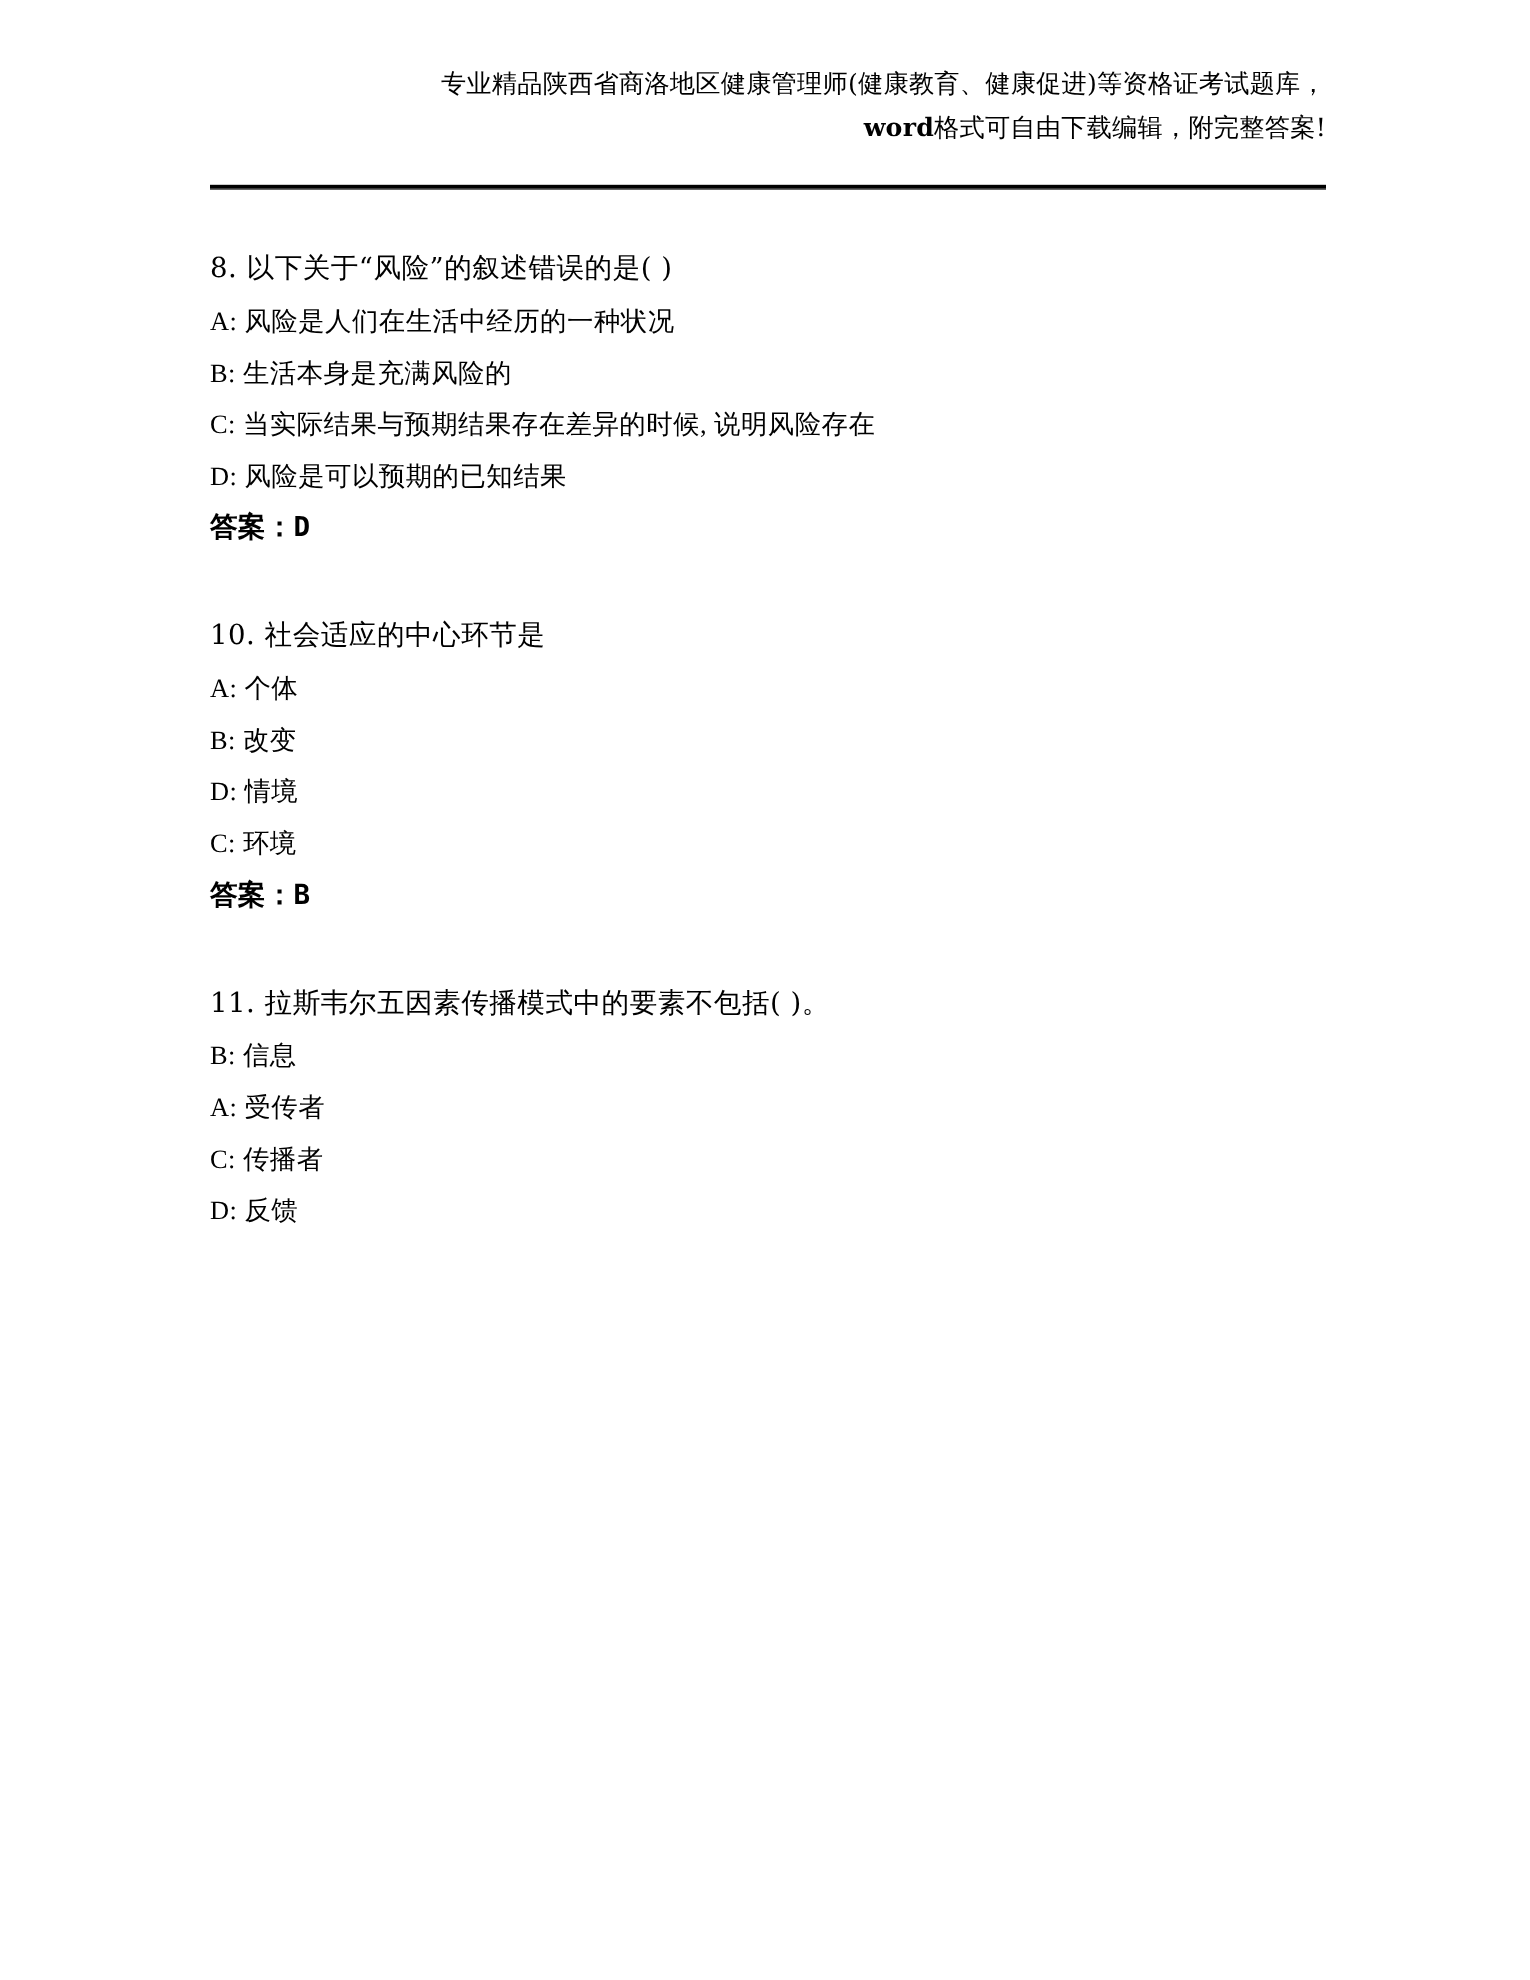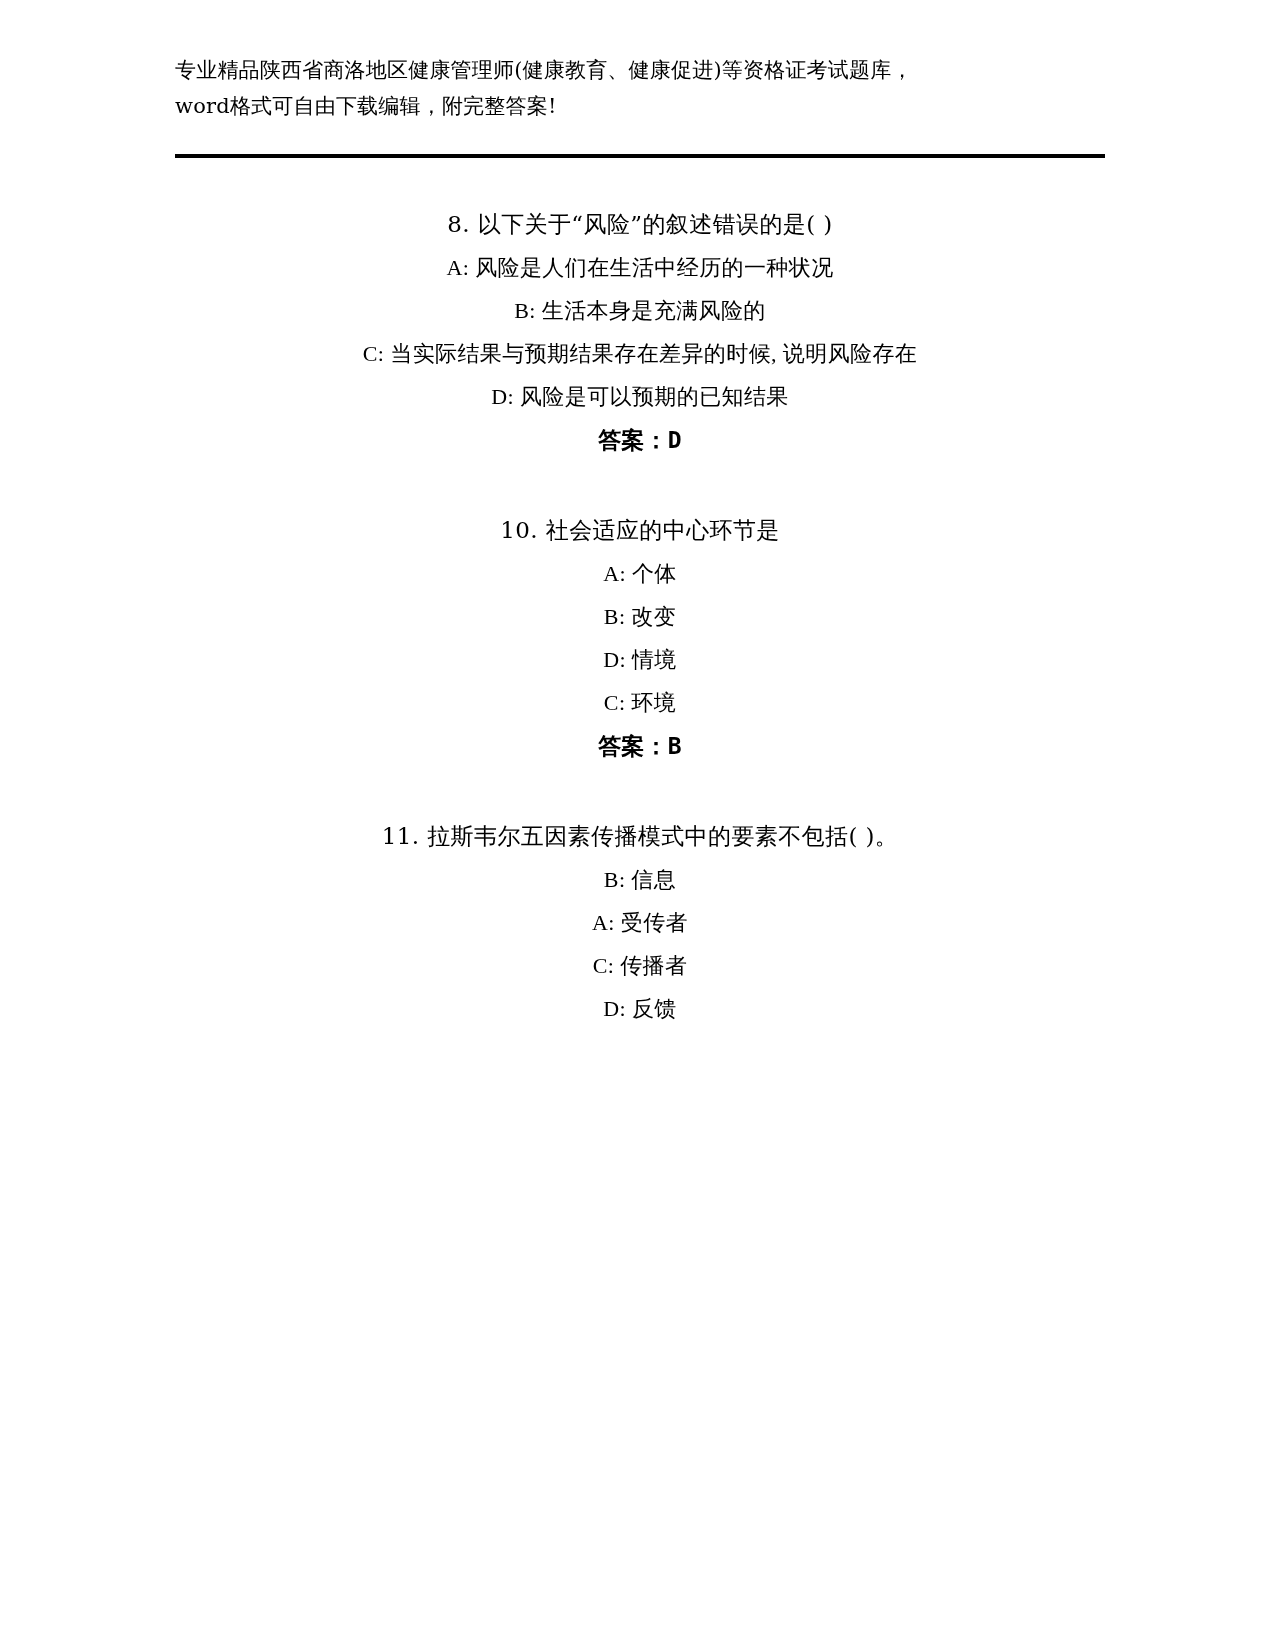--- a/index.html
+++ b/index.html
@@ -20,37 +20,37 @@
     box-sizing: border-box;
     padding: 52px 170px 0 175px;
     position: relative;
   }
   .header {
     font-size: 21px;
     line-height: 36px;
     color: #000;
     font-family: "DejaVu Serif", "Liberation Serif", serif;
     letter-spacing: 0.2px;
+    text-align: right;
   }
   .header .bold-word {
-    font-weight: normal;
+    font-weight: bold;
   }
   .rule {
     margin-top: 30px;
     border-top: 3px solid #000;
     border-bottom: 1px solid #000;
     height: 3px;
     box-sizing: border-box;
   }
   .content {
     margin-top: 44px;
   }
   .qblock {
     margin-bottom: 46px;
-    text-align: center;
   }
   .qtitle {
     font-size: 23px;
     line-height: 44px;
     letter-spacing: 0.4px;
   }
   .opt {
     font-size: 22px;
     line-height: 43px;
     letter-spacing: 0.4px;

